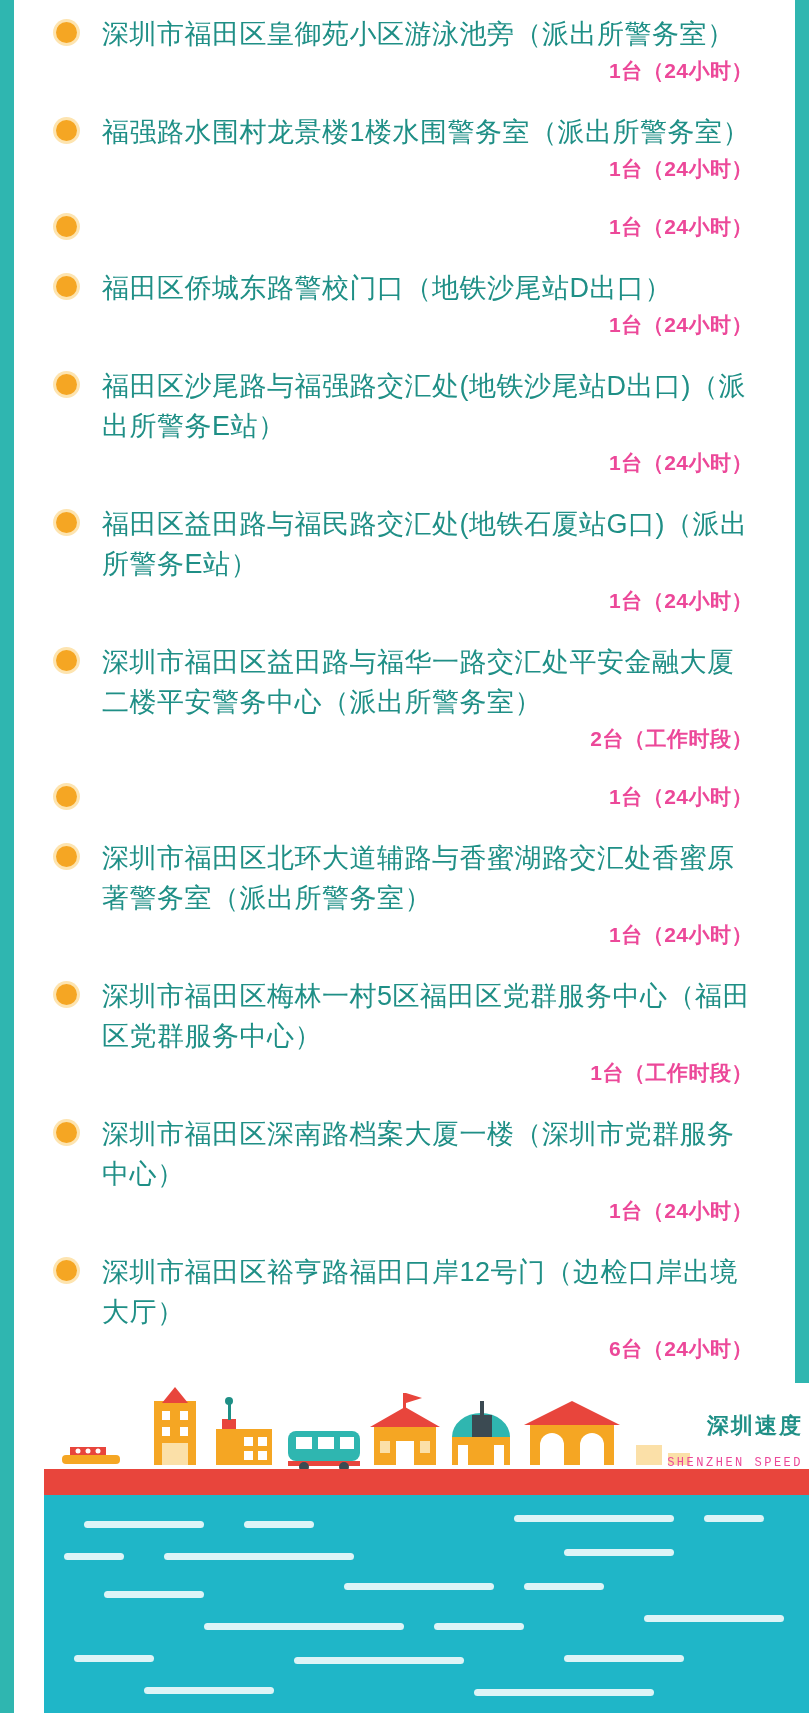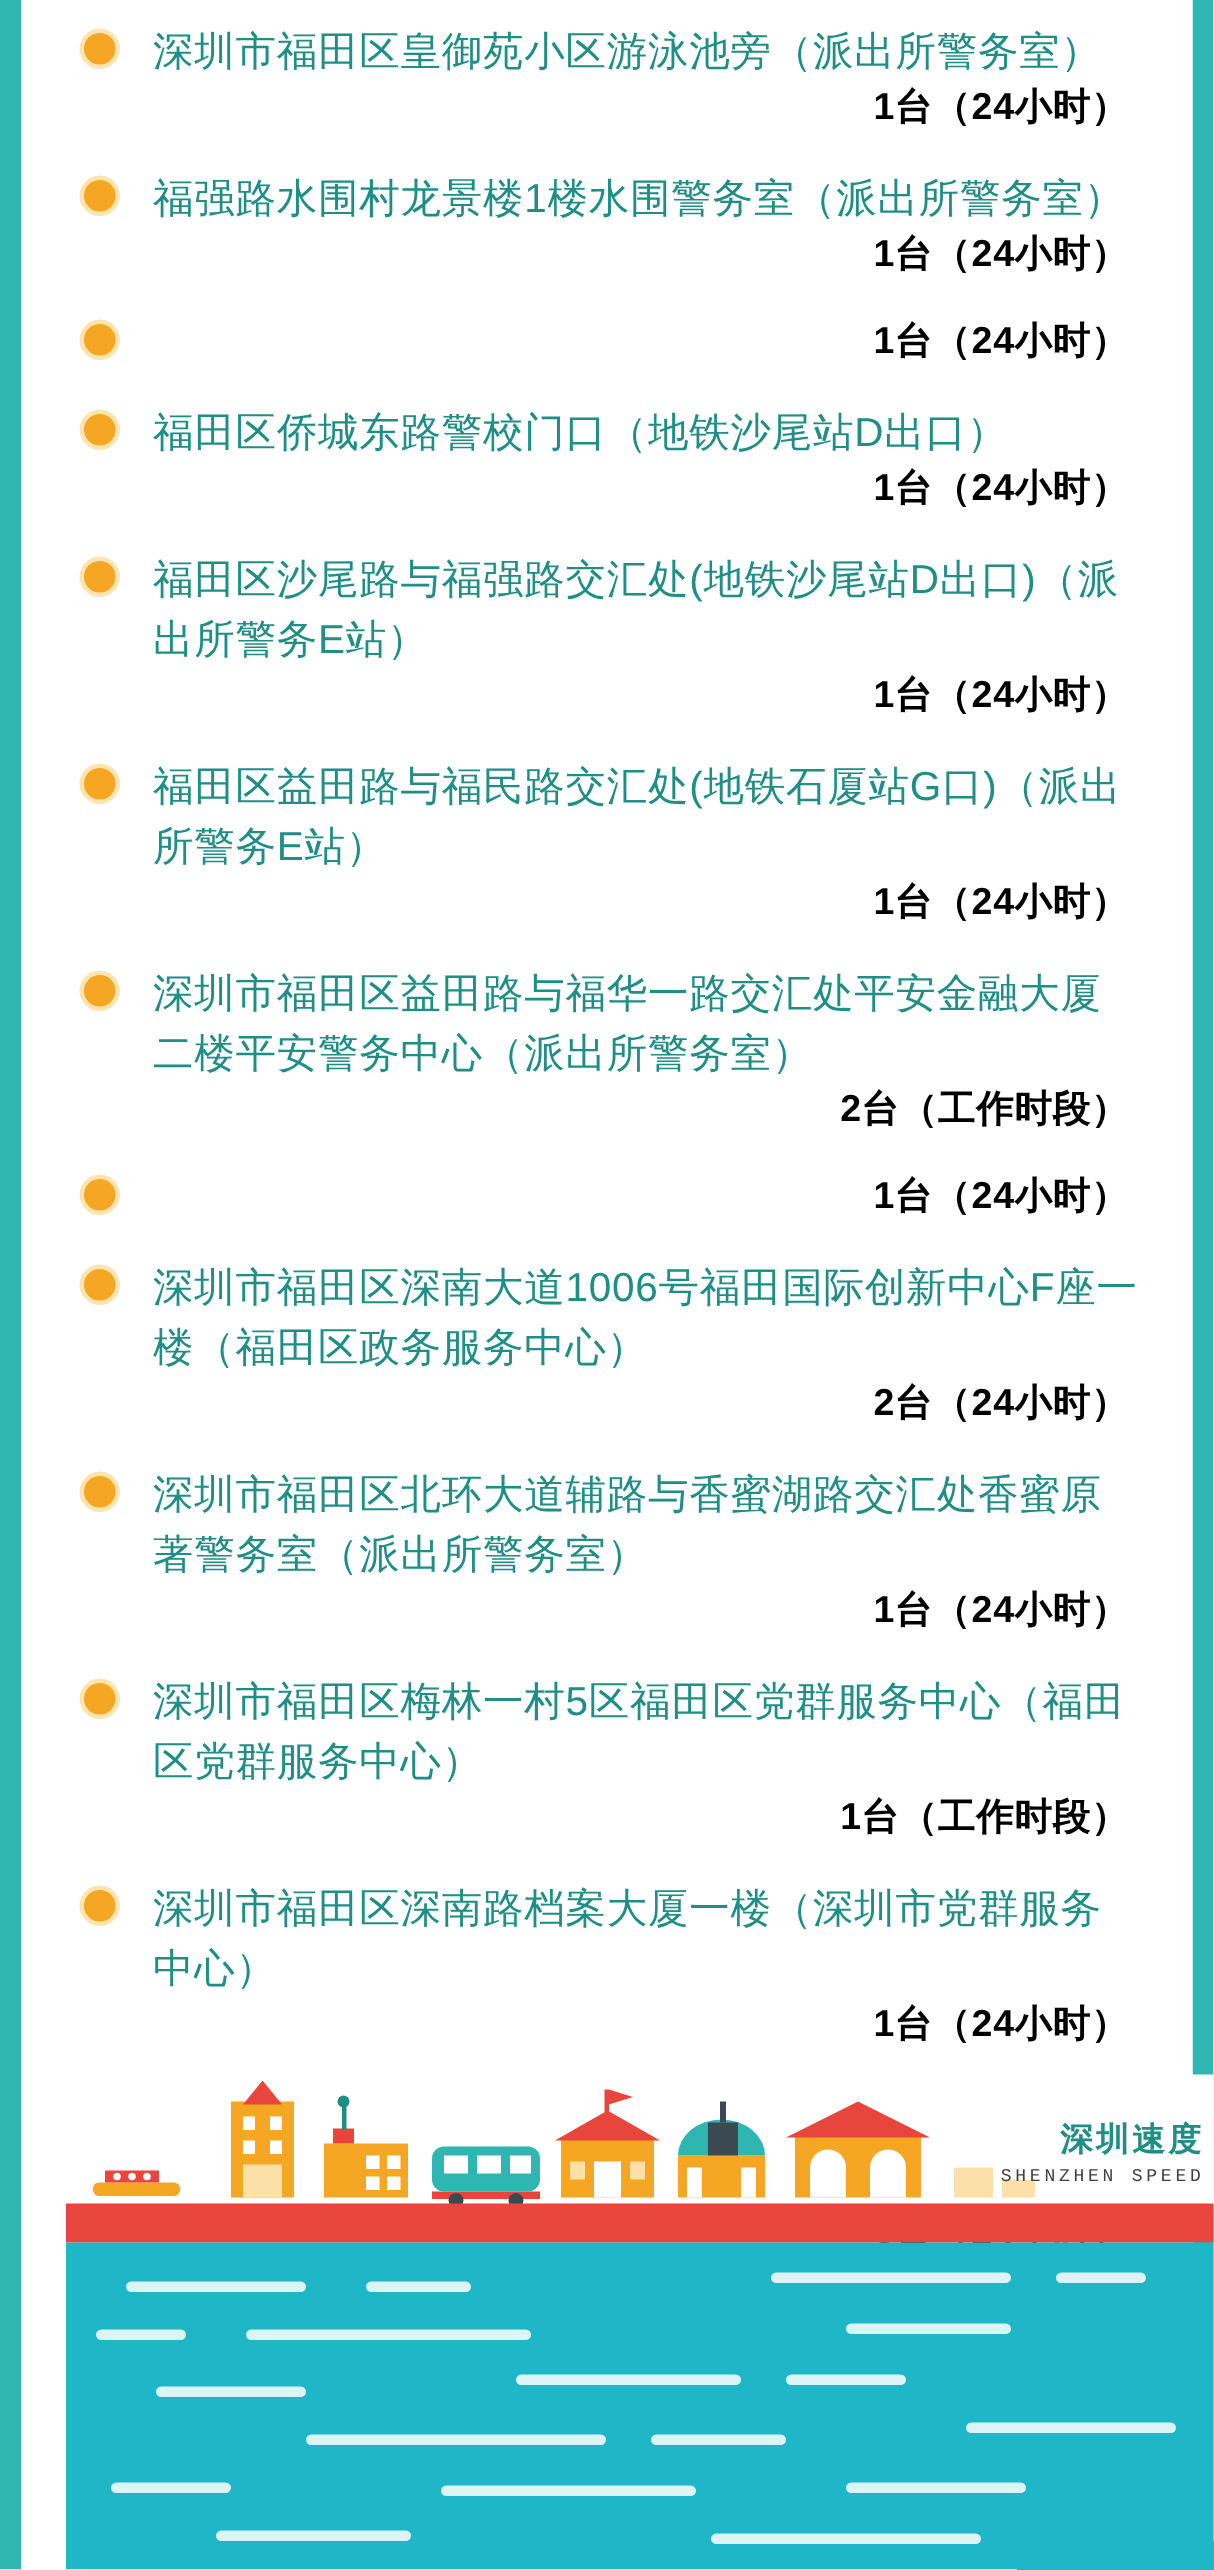--- a/index.html
+++ b/index.html
@@ -64,23 +64,23 @@
     font-size: 27px;
     line-height: 40px;
     color: #1f8f86;
     letter-spacing: 0.5px;
     font-weight: 500;
   }
 
   .item-qty {
     display: block;
     text-align: right;
-    font-size: 25px;
+    font-size: 21px;
     line-height: 38px;
-    color: #000000;
+    color: #ec4899;
     font-weight: 600;
     letter-spacing: 0.5px;
     margin-top: -2px;
     padding-right: 8px;
   }
 
   
 
   .footer {
     position: absolute;
@@ -142,23 +142,23 @@
     z-index: 5;
   }
   .brand-cn {
     font-size: 22px;
     color: #1f8f86;
     font-weight: 700;
     letter-spacing: 2px;
   }
   .brand-en {
     font-size: 12px;
-    color: #404040;
+    color: #ec4899;
     letter-spacing: 2.5px;
-    margin-top: 3px;
+    margin-top: 15px;
   }
 </style>
 </head>
 <body>
 
 <div class="frame-left"></div>
 <div class="frame-right"></div>
 
 <div class="page">
 
@@ -193,25 +193,20 @@
         <div class="item-qty">1台（24小时）</div>
       </div>
       <div class="item">
         <span class="bullet"></span>
         <div class="item-text">深圳市福田区益田路与福华一路交汇处平安金融大厦二楼平安警务中心（派出所警务室）</div>
         <div class="item-qty">2台（工作时段）</div>
       </div>
       <div class="item">
         <span class="bullet"></span>
         <div class="item-qty">1台（24小时）</div>
-      </div>
-      <div class="item">
-        <span class="bullet"></span>
-        <div class="item-text">深圳市福田区深南大道1006号福田国际创新中心F座一楼（福田区政务服务中心）</div>
-        <div class="item-qty">2台（24小时）</div>
       </div>
       <div class="item">
         <span class="bullet"></span>
         <div class="item-text">深圳市福田区北环大道辅路与香蜜湖路交汇处香蜜原著警务室（派出所警务室）</div>
         <div class="item-qty">1台（24小时）</div>
       </div>
       <div class="item">
         <span class="bullet"></span>
         <div class="item-text">深圳市福田区梅林一村5区福田区党群服务中心（福田区党群服务中心）</div>
         <div class="item-qty">1台（工作时段）</div>

